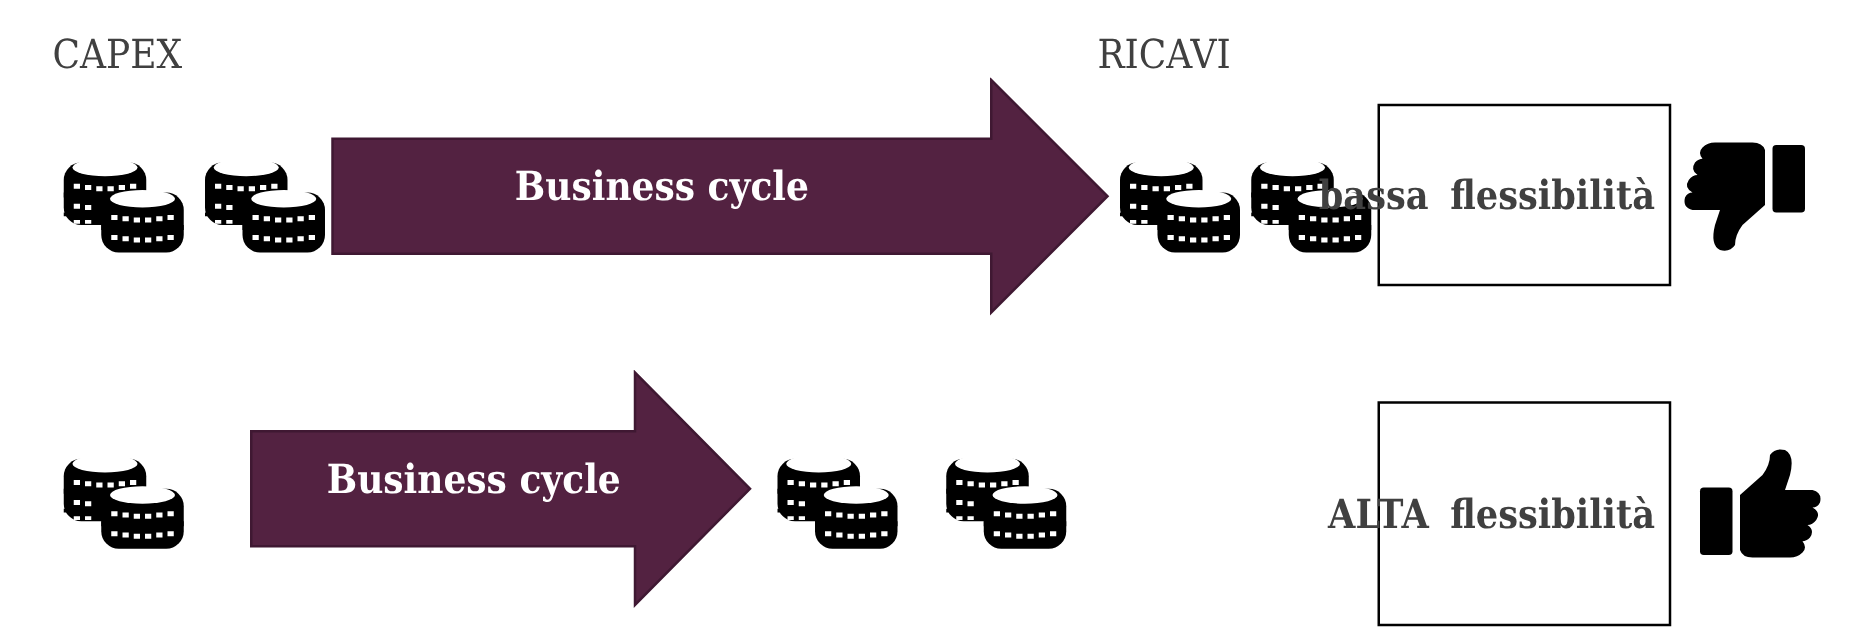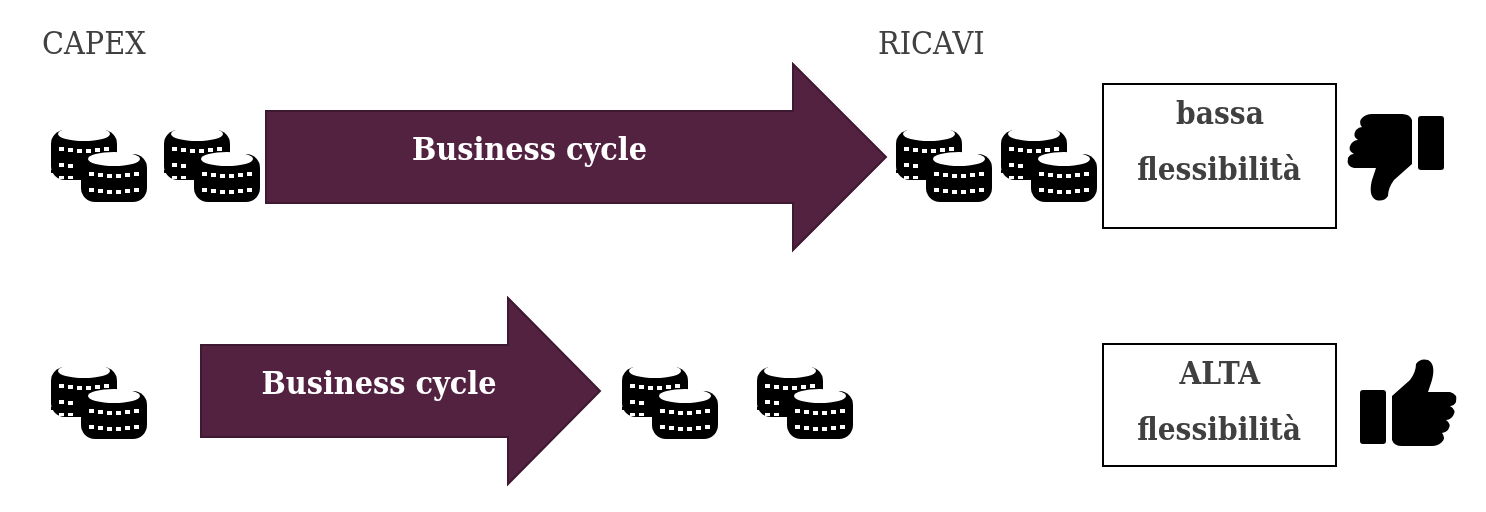--- a/index.html
+++ b/index.html
@@ -5,21 +5,21 @@
   html, body { margin: 0; padding: 0; background: #ffffff; }
   body { width: 1486px; height: 512px; position: relative; overflow: hidden;
          font-family: "DejaVu Serif", "Liberation Serif", serif; }
   .label { position: absolute; color: #404040; font-size: 32px; letter-spacing: 0px;
            font-family: "DejaVu Serif", serif; font-weight: normal; transform: scaleX(0.9); transform-origin: left top; }
   .arrow { position: absolute; }
   .arrow-text { position: absolute; color: #ffffff; font-weight: bold; font-size: 32px;
                 font-family: "DejaVu Serif", serif; white-space: nowrap; transform: scaleX(0.9); transform-origin: center; text-align: center; }
   .coin { position: absolute; width: 100px; height: 88px; }
   .box { position: absolute; border: 2px solid #000000; box-sizing: border-box; background: #fff;
-         display: flex; flex-direction: column; align-items: center; justify-content: flex-start; }
+         display: flex; flex-direction: row; align-items: center; justify-content: flex-end; }
   .box span { color: #404040; font-weight: bold; font-size: 32px; line-height: 56px;
               font-family: "DejaVu Serif", serif; transform: scaleX(0.88); white-space: nowrap; }
   .thumb { position: absolute; width: 100px; height: 90px; }
 </style>
 </head>
 <body>
 
 <svg width="0" height="0" style="position:absolute">
   <defs>
     <symbol id="coins" viewBox="0 0 100 88">
@@ -115,21 +115,21 @@
   </svg>
   <div class="arrow-text" style="left:201px; width:356px; top:364px;">Business cycle</div>
 
   <svg class="coin" style="left:620px; top:353px;">
       <use href="#coins"></use>
     </svg>
   <svg class="coin" style="left:755px; top:353px;">
       <use href="#coins"></use>
     </svg>
 
-  <div class="box" style="left:1102px; top:343px; width:235px; height:124px;">
+  <div class="box" style="left:1102px; top:321px; width:235px; height:180px;">
     <span style="color: rgb(64, 64, 64);">ALTA</span>
     <span style="color: rgb(64, 64, 64);">flessibilità</span>
   </div>
 
   <svg class="thumb" style="left:1358px; top:358px;" viewBox="0 0 100 90">
       <use href="#thumbup"></use>
     </svg>
 </div>
 
 </body></html>

